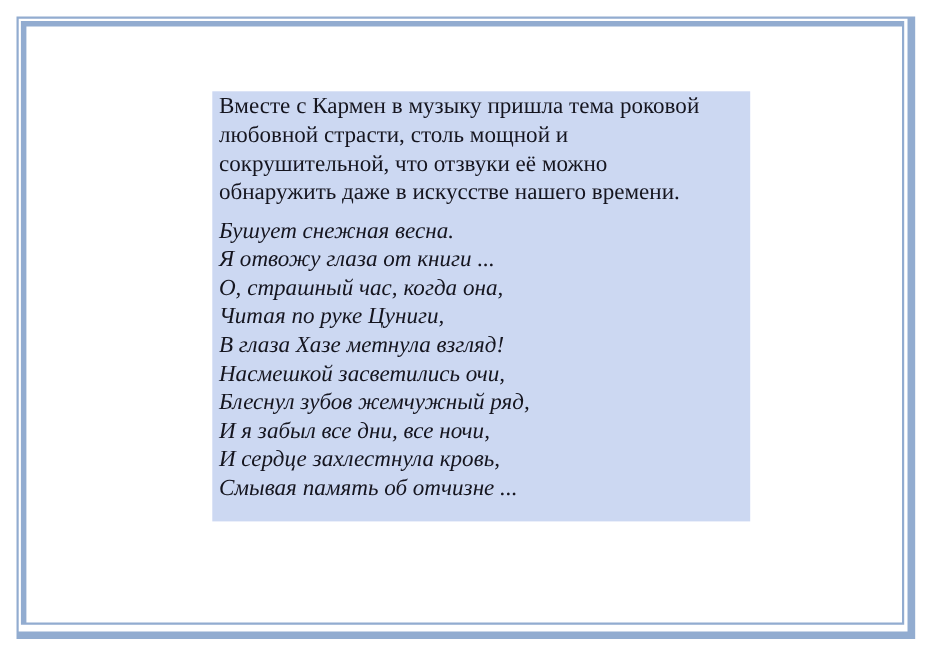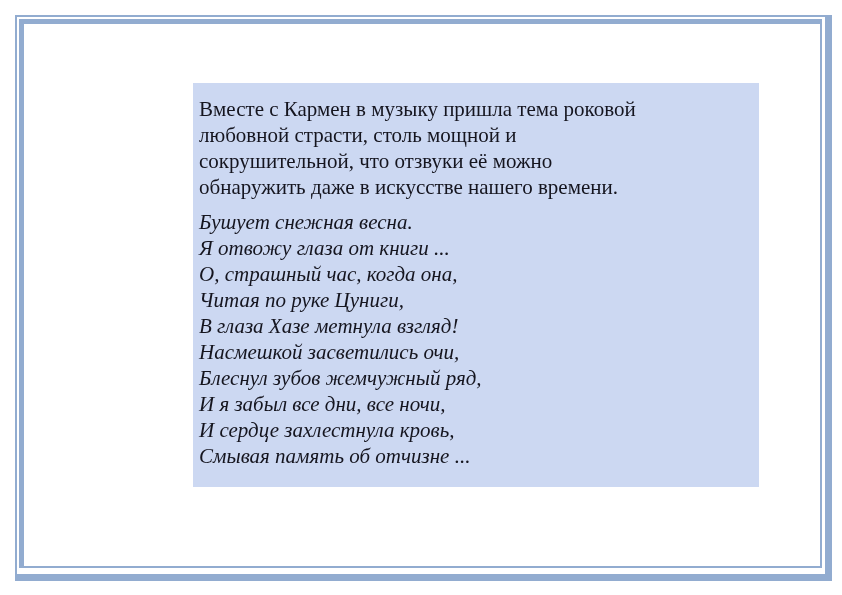--- a/index.html
+++ b/index.html
@@ -34,23 +34,23 @@
     height: 549px;
     box-sizing: border-box;
     border-style: solid;
     border-color: #92acd0;
     border-width: 5px 2px 2px 5px;
   }
   .text-block {
     position: absolute;
     left: 193px;
     top: 83px;
-    width: 566px;
+    width: 489px;
     box-sizing: border-box;
-    padding: 13px 4px 6px 6px;
+    padding: 0 4px 6px 6px;
     background: #ccd8f2;
     color: #15151f;
     font-size: 21px;
     line-height: 26px;
   }
   .para {
     white-space: pre;
     margin: 0 0 9px 0;
   }
   .para.poem {

